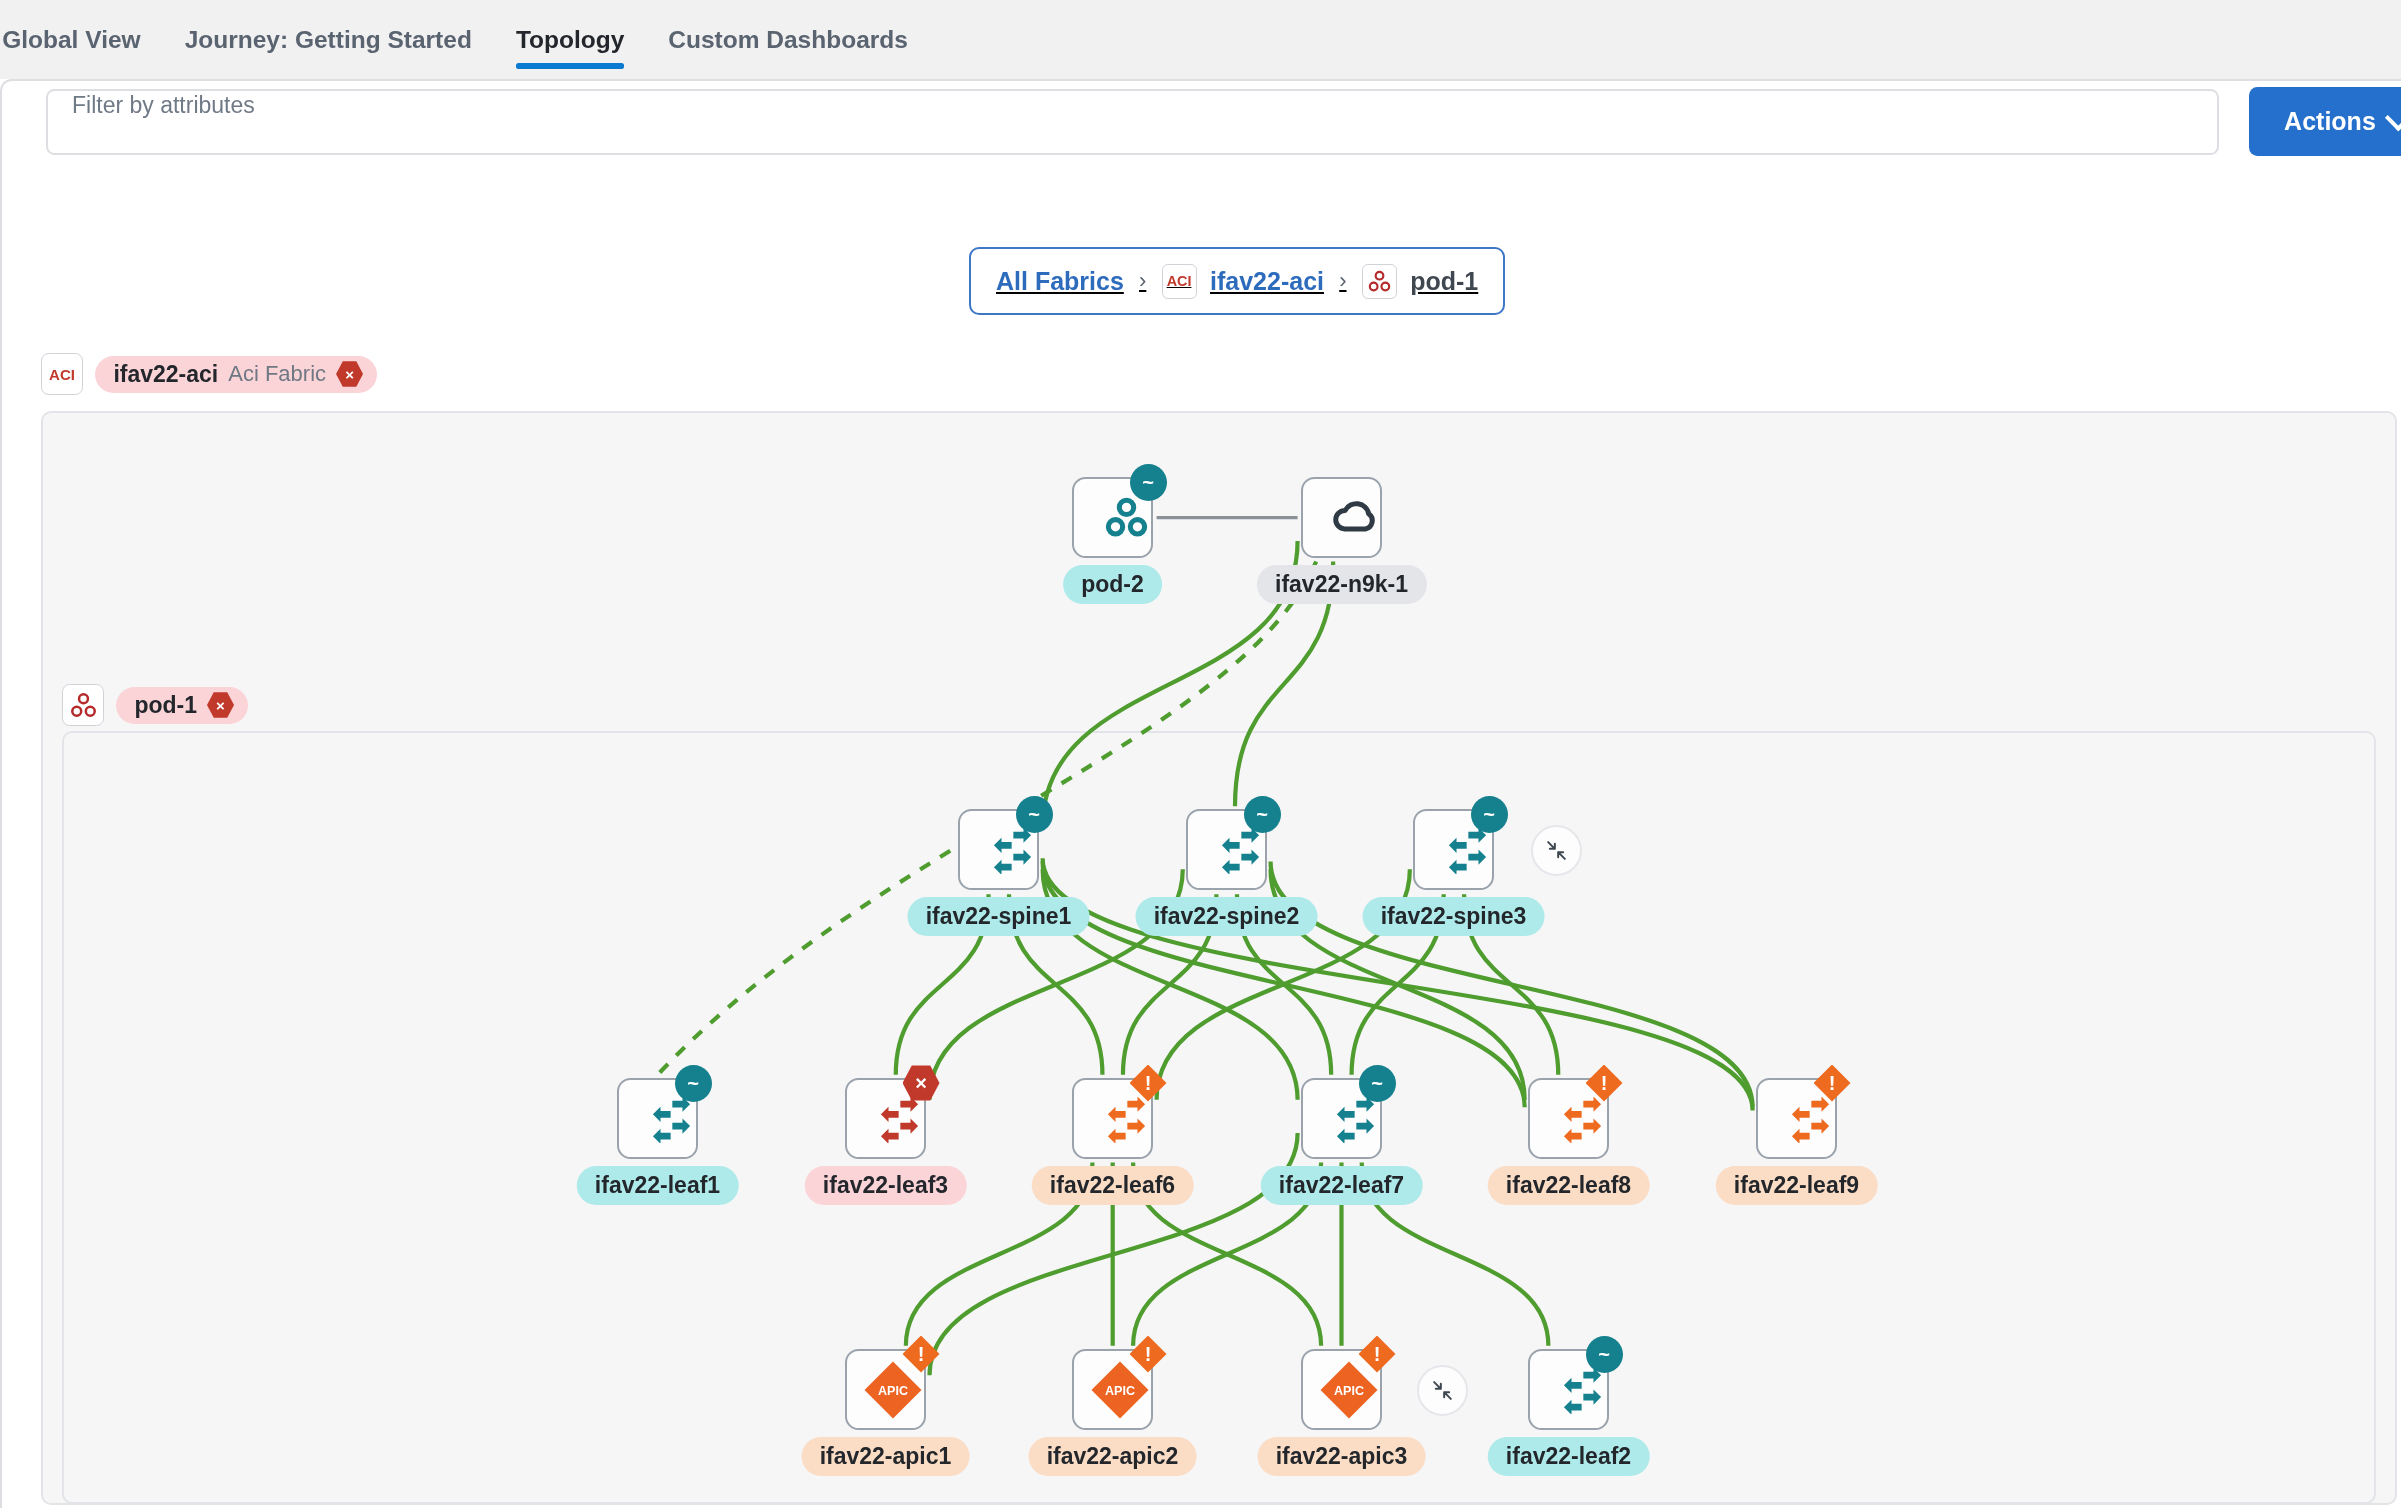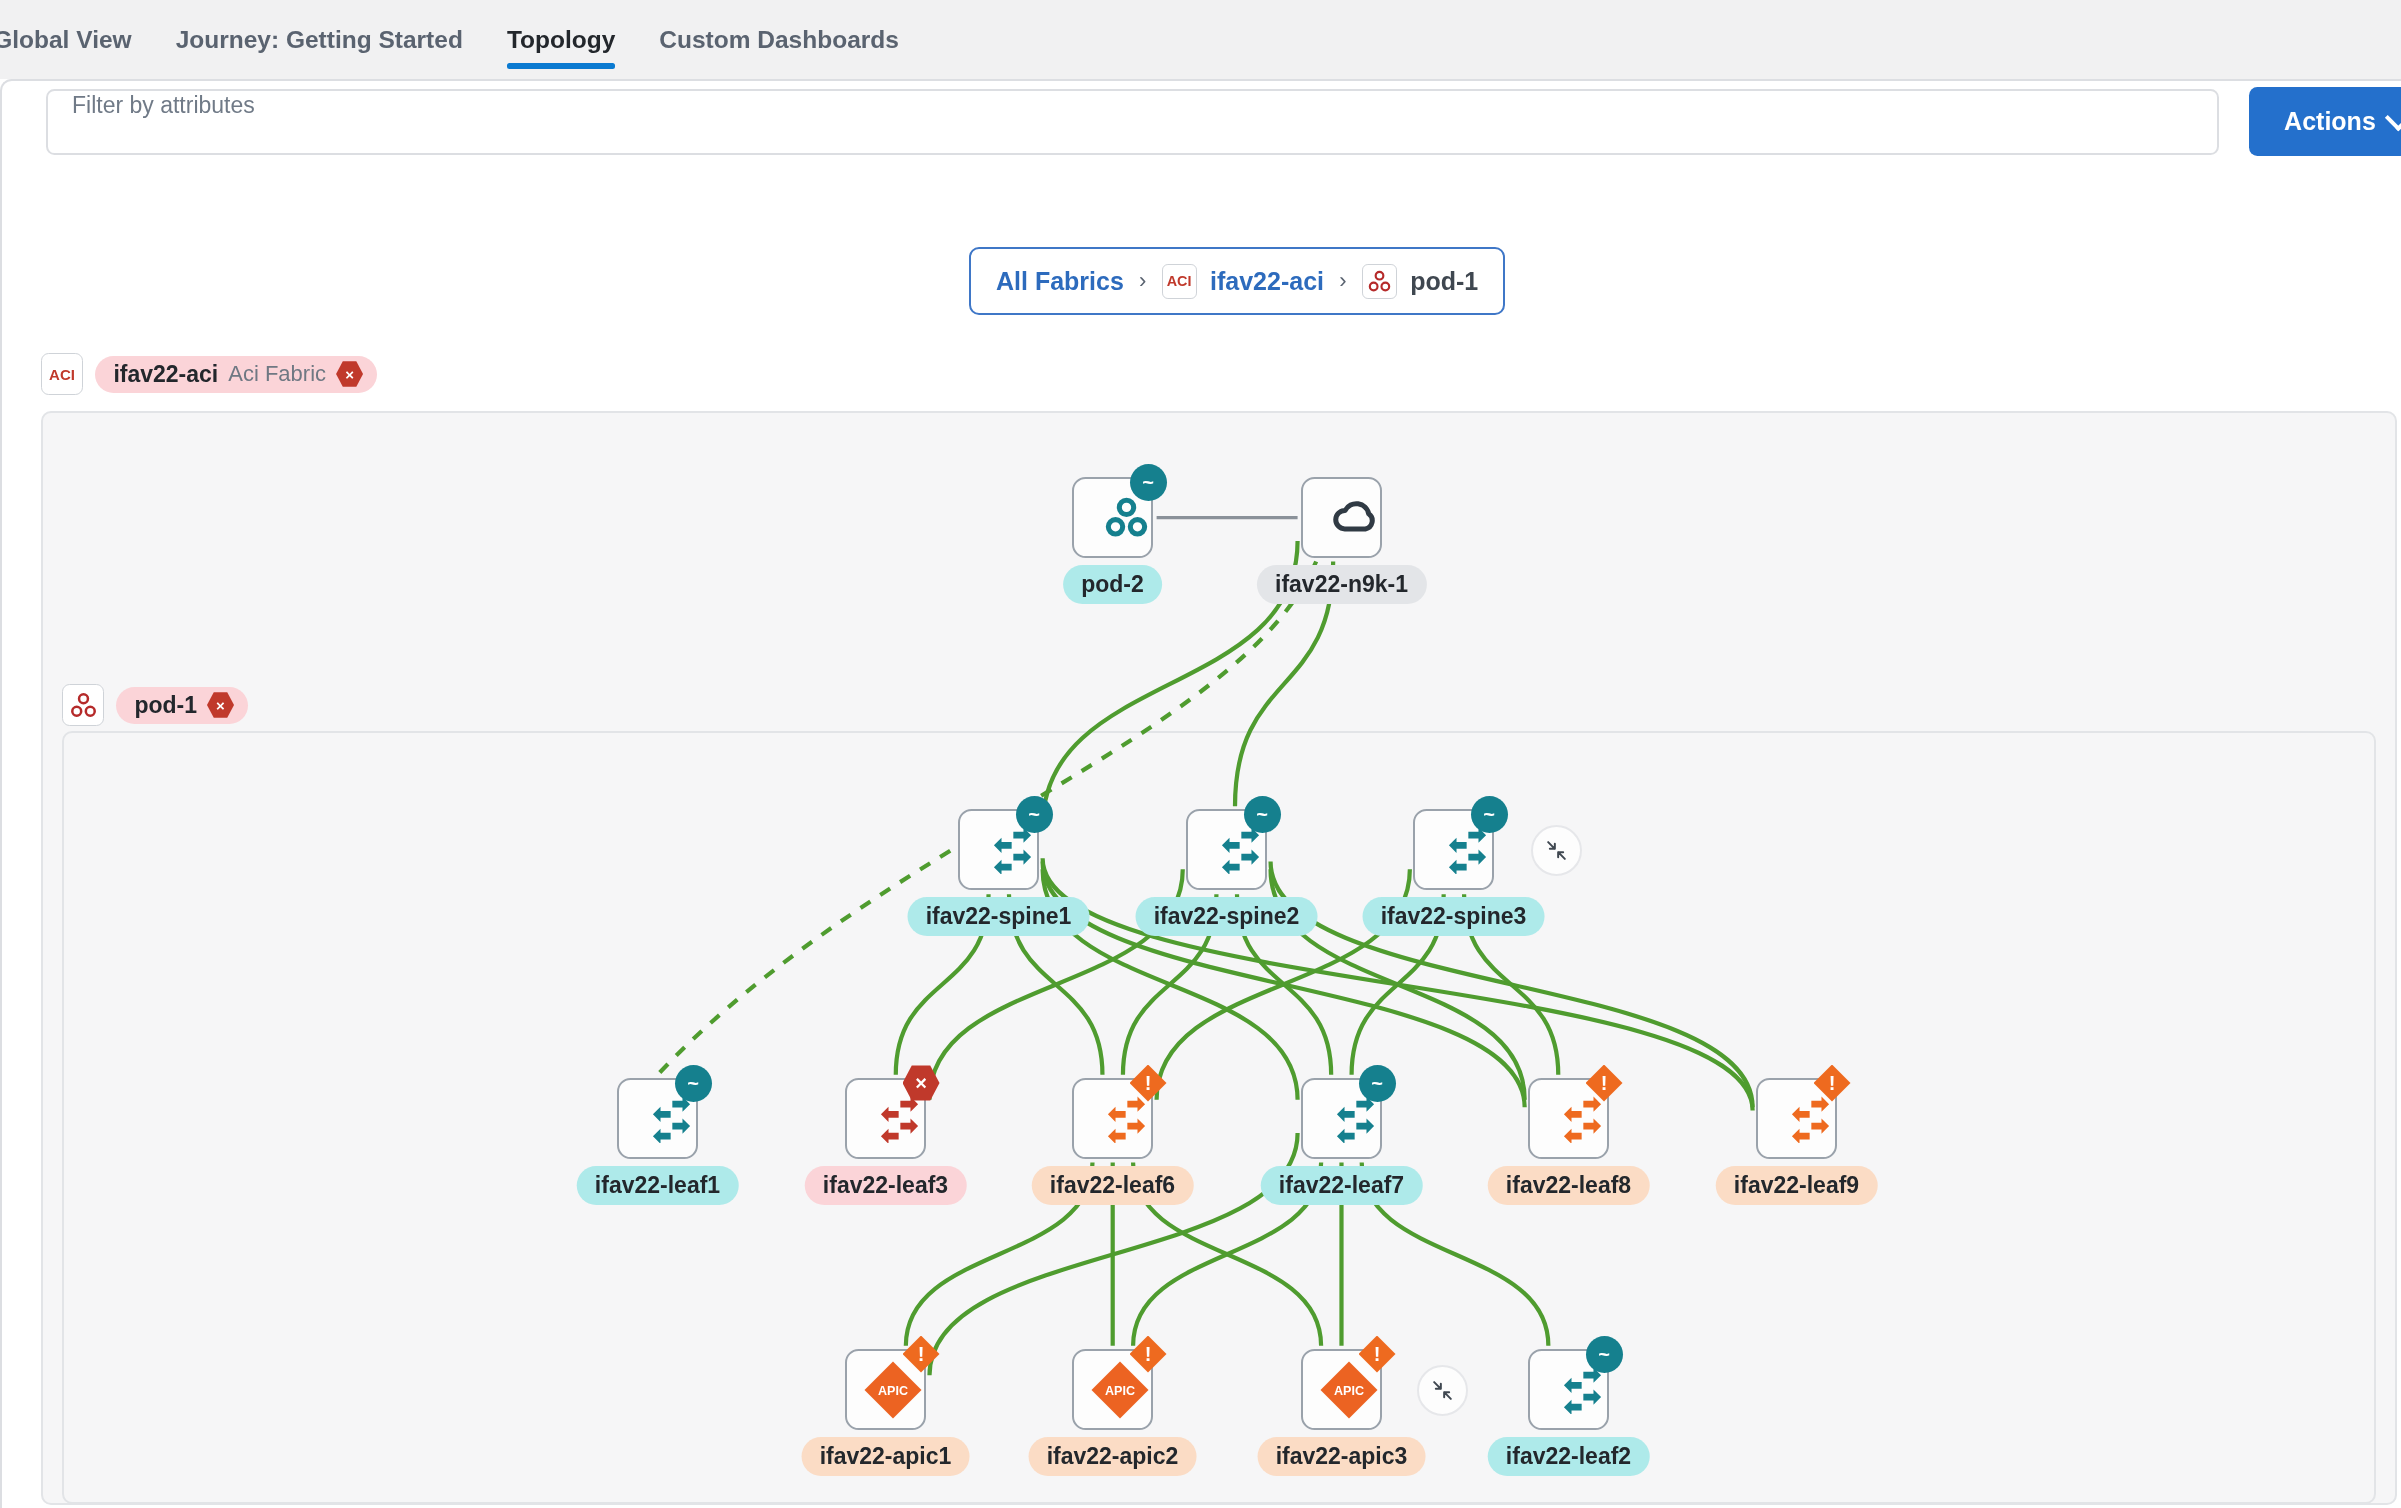--- a/index.html
+++ b/index.html
@@ -11,21 +11,21 @@
     font-family: "Liberation Sans", sans-serif;
     overflow: hidden;
   }
 
   
   .topnav {
     position: absolute; left: 0; top: 0;
     width: 2401px; height: 79px;
     background: #f1f1f2;
     display: flex; align-items: flex-start;
-    padding-left: 0px;
+    padding-left: 9px;
   }
   .tab {
     position: relative;
     height: 79px;
     display: flex; align-items: center;
     padding: 0 22px;
     font-size: 24.5px;
     color: #5a6370;
     font-weight: 600;
     cursor: pointer;
@@ -100,20 +100,21 @@
   
   .breadcrumb {
     position: absolute; left: 969px; top: 247px;
     height: 68px;
     border: 2.5px solid #3f77c7;
     border-radius: 10px;
     background: #fff;
     display: flex; align-items: center;
     padding: 0 25px;
     gap: 13.5px;
+    text-decoration: underline;
   }
   .bc-link {
     font-size: 25px; font-weight: 700; color: #2d6bbd;
     cursor: pointer; white-space: nowrap;
   }
   .bc-cur {
     font-size: 25px; font-weight: 700; color: #3f4750;
     white-space: nowrap;
   }
   .bc-sep { font-size: 22px; color: #5a6370; margin: 0 1.7px; }

